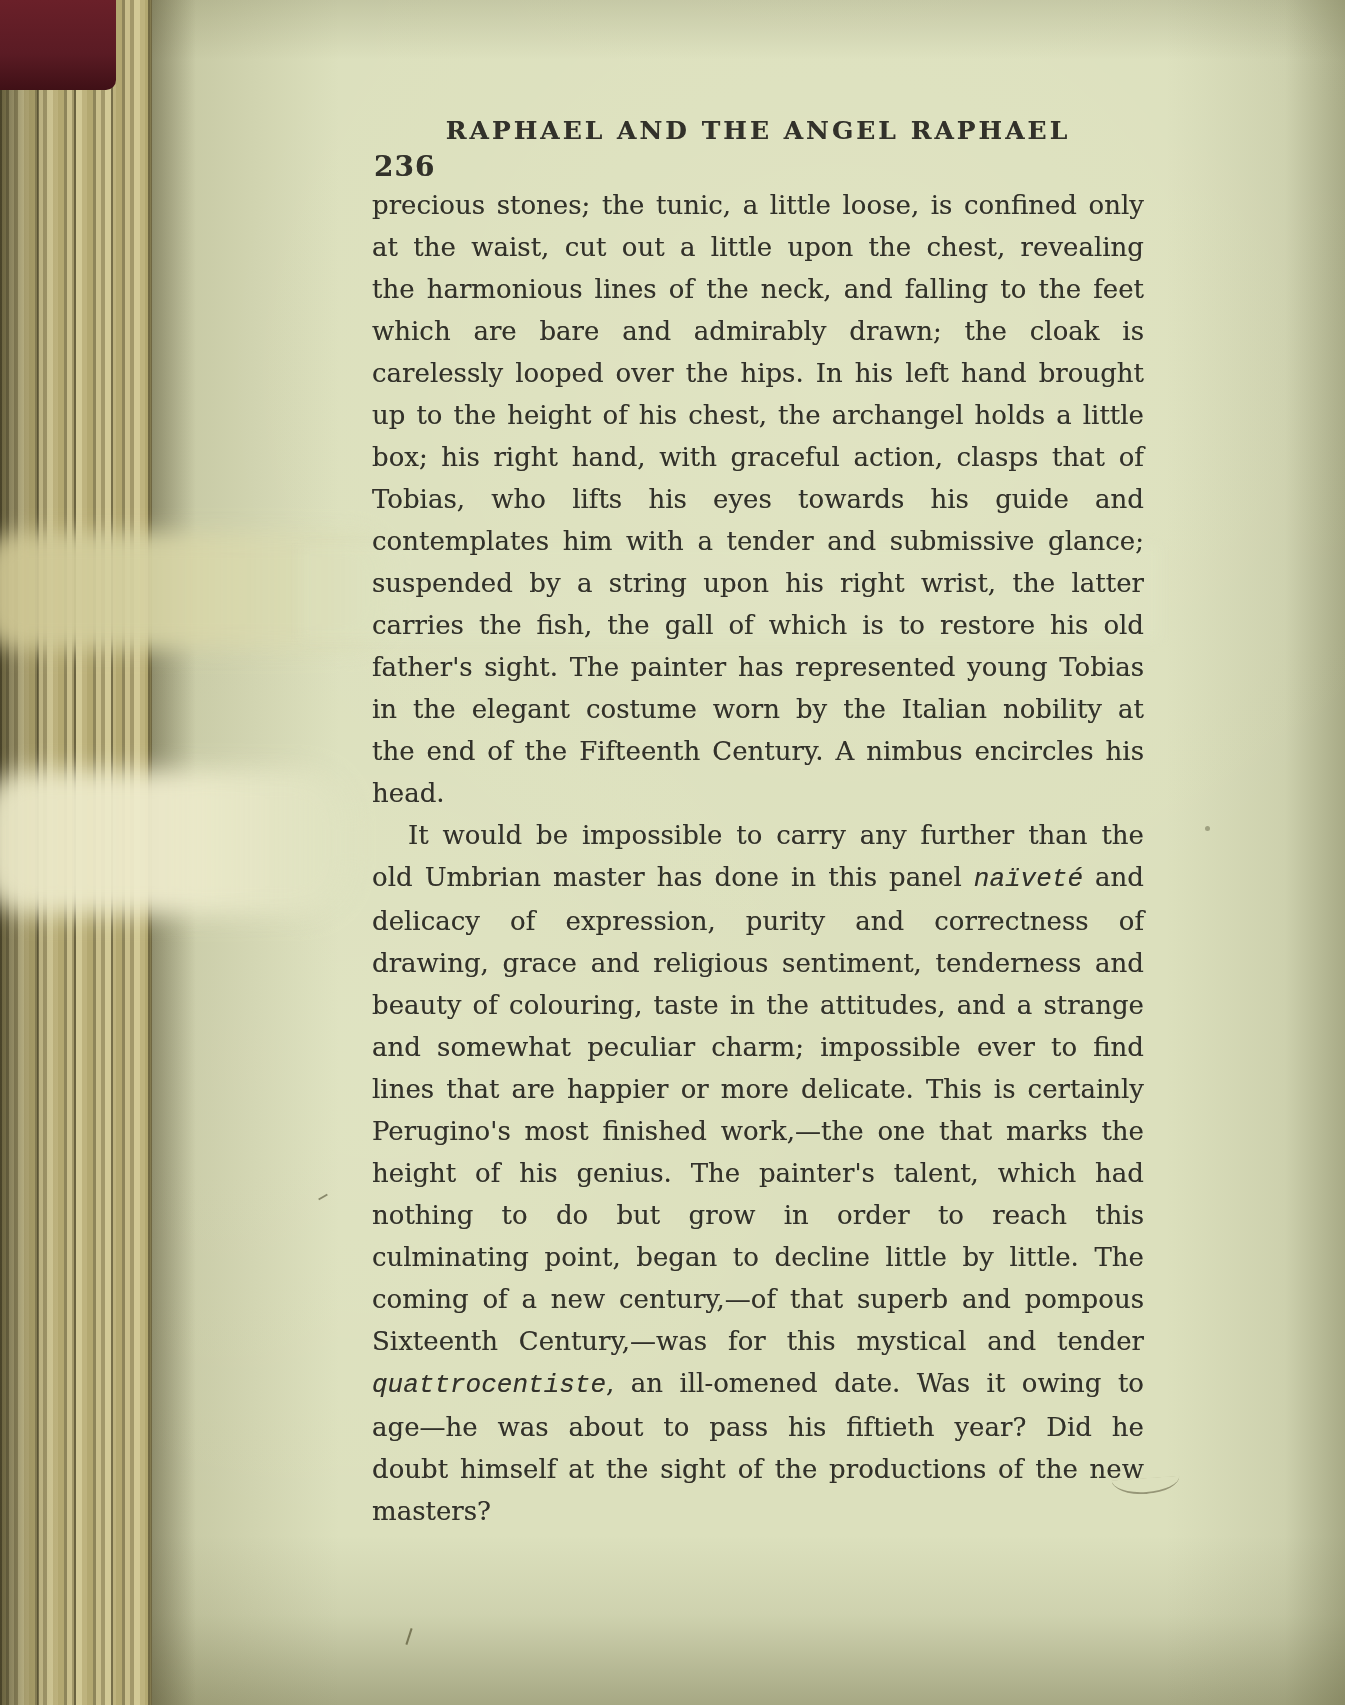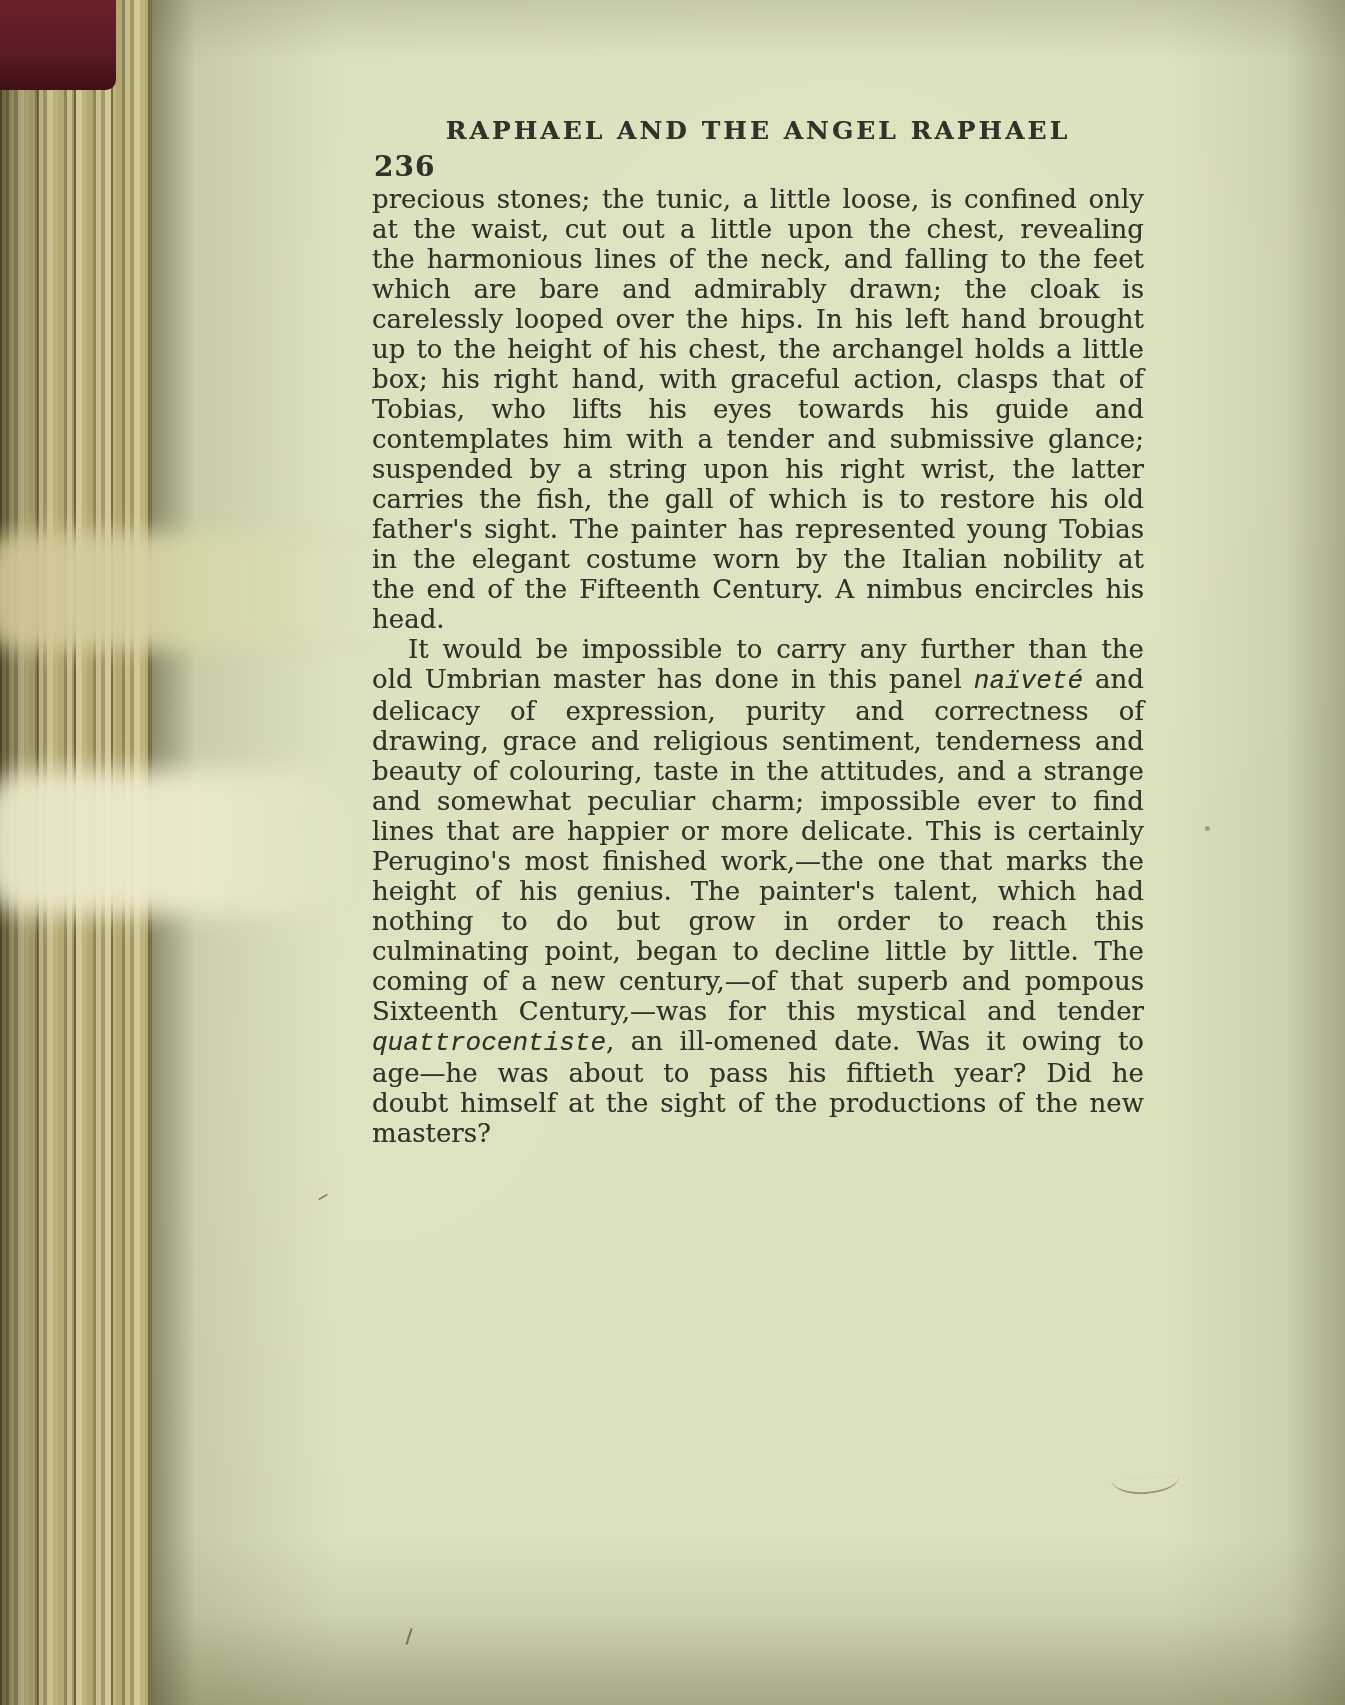--- a/index.html
+++ b/index.html
@@ -111,21 +111,21 @@
     position: absolute;
     left: 2px; top: -2px;
     font-weight: bold;
     font-size: 28px;
     letter-spacing: 1px;
     margin-top: 36px;
   }
   .body-text {
     margin-top: 32px;
     font-size: 26px;
-    line-height: 30px;
+    line-height: 42px;
     text-align: justify;
     word-spacing: 2px;
   }
   .body-text p { margin: 0; }
   .body-text p.indent { text-indent: 36px; }
   .body-text i { font-style: italic; font-family: Liberation Mono, monospace; }
 
   
   .mark-slash {
     position: absolute;

